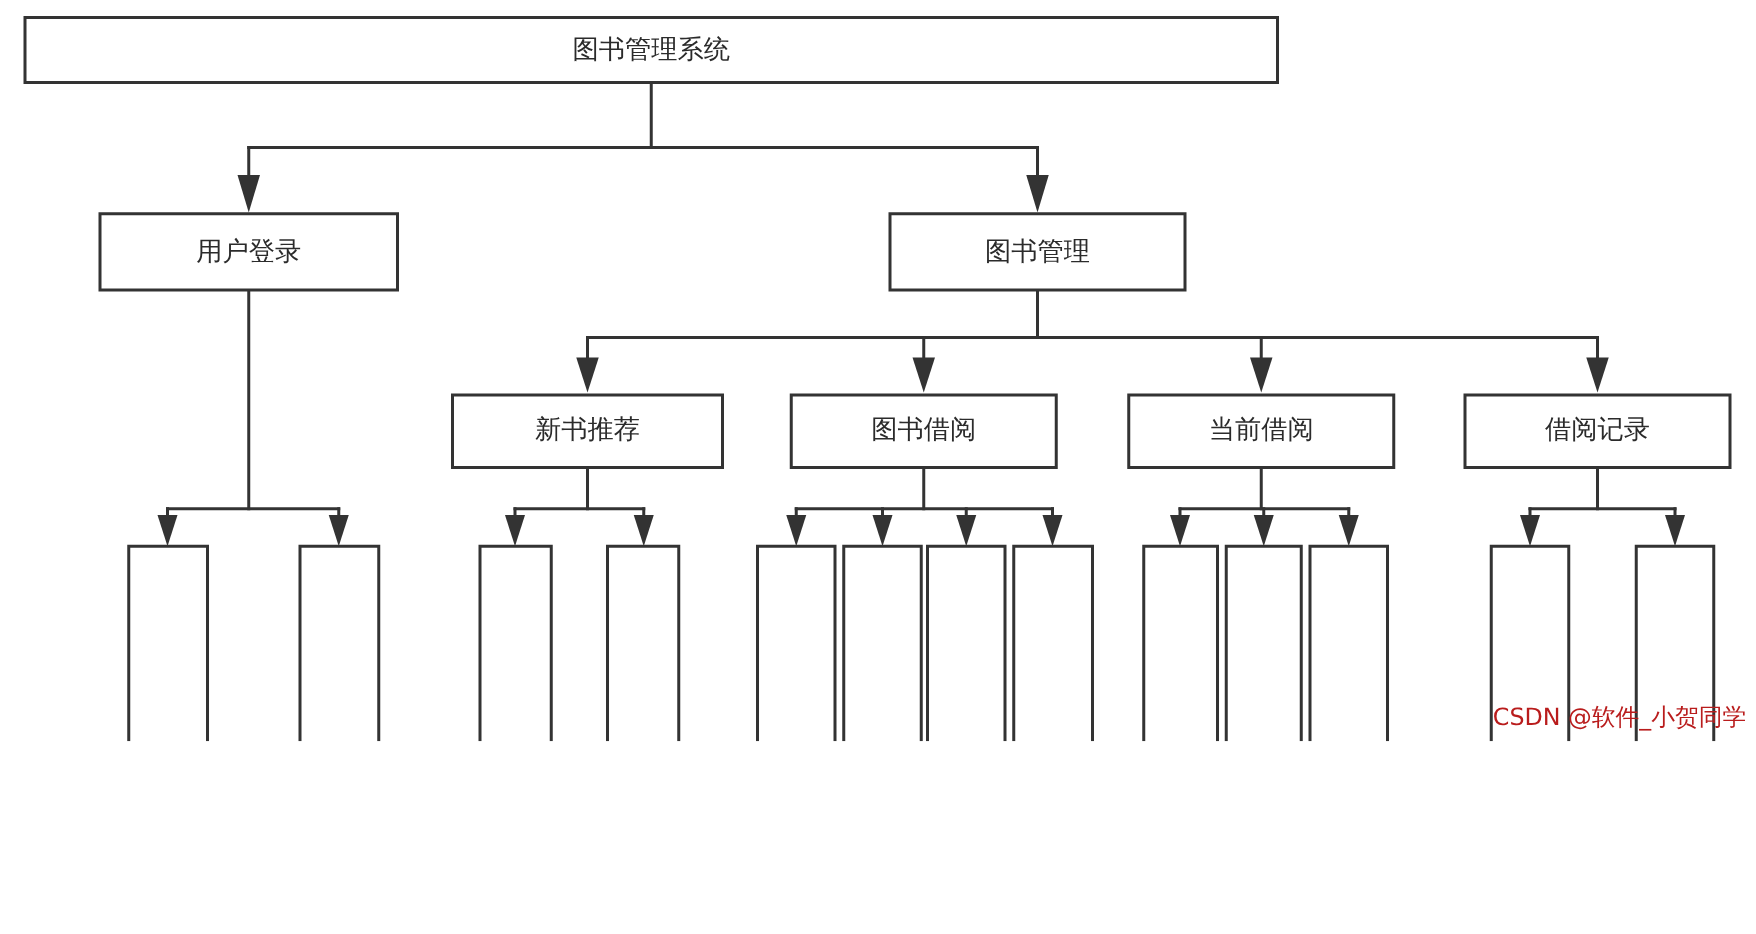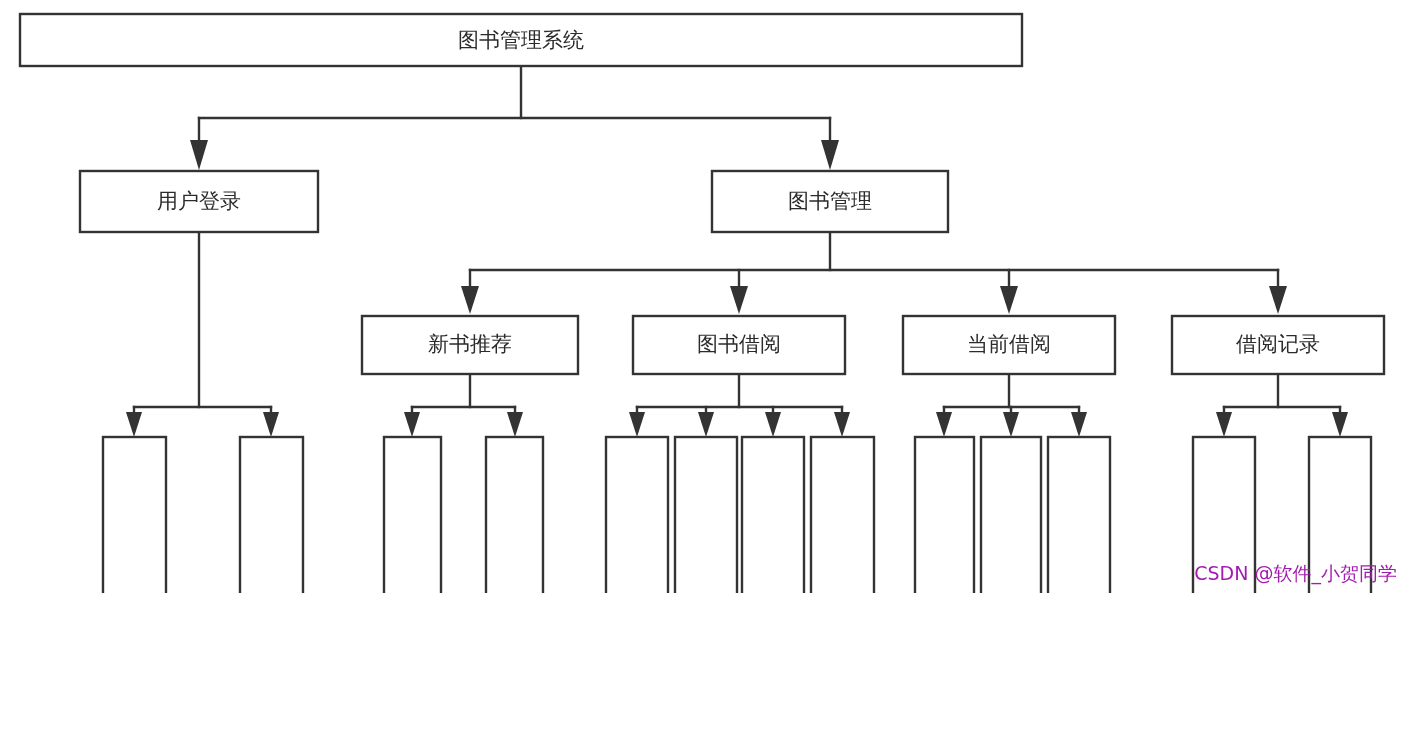--- a/index.html
+++ b/index.html
@@ -61,21 +61,21 @@
     justify-content: center;
     white-space: nowrap;
     pointer-events: none;
   }
   .watermark {
     position: absolute;
     right: 8px;
     bottom: 6px;
     font-family: "DejaVu Sans", "Liberation Sans", sans-serif;
     font-size: 19px;
-    color: #a21caf;
+    color: #b91c1c;
     white-space: nowrap;
   }
 </style>
 </head>
 <body>
 
 <div id="stage">
 
   <svg id="diagram" viewBox="0 0 1405 747">
 

